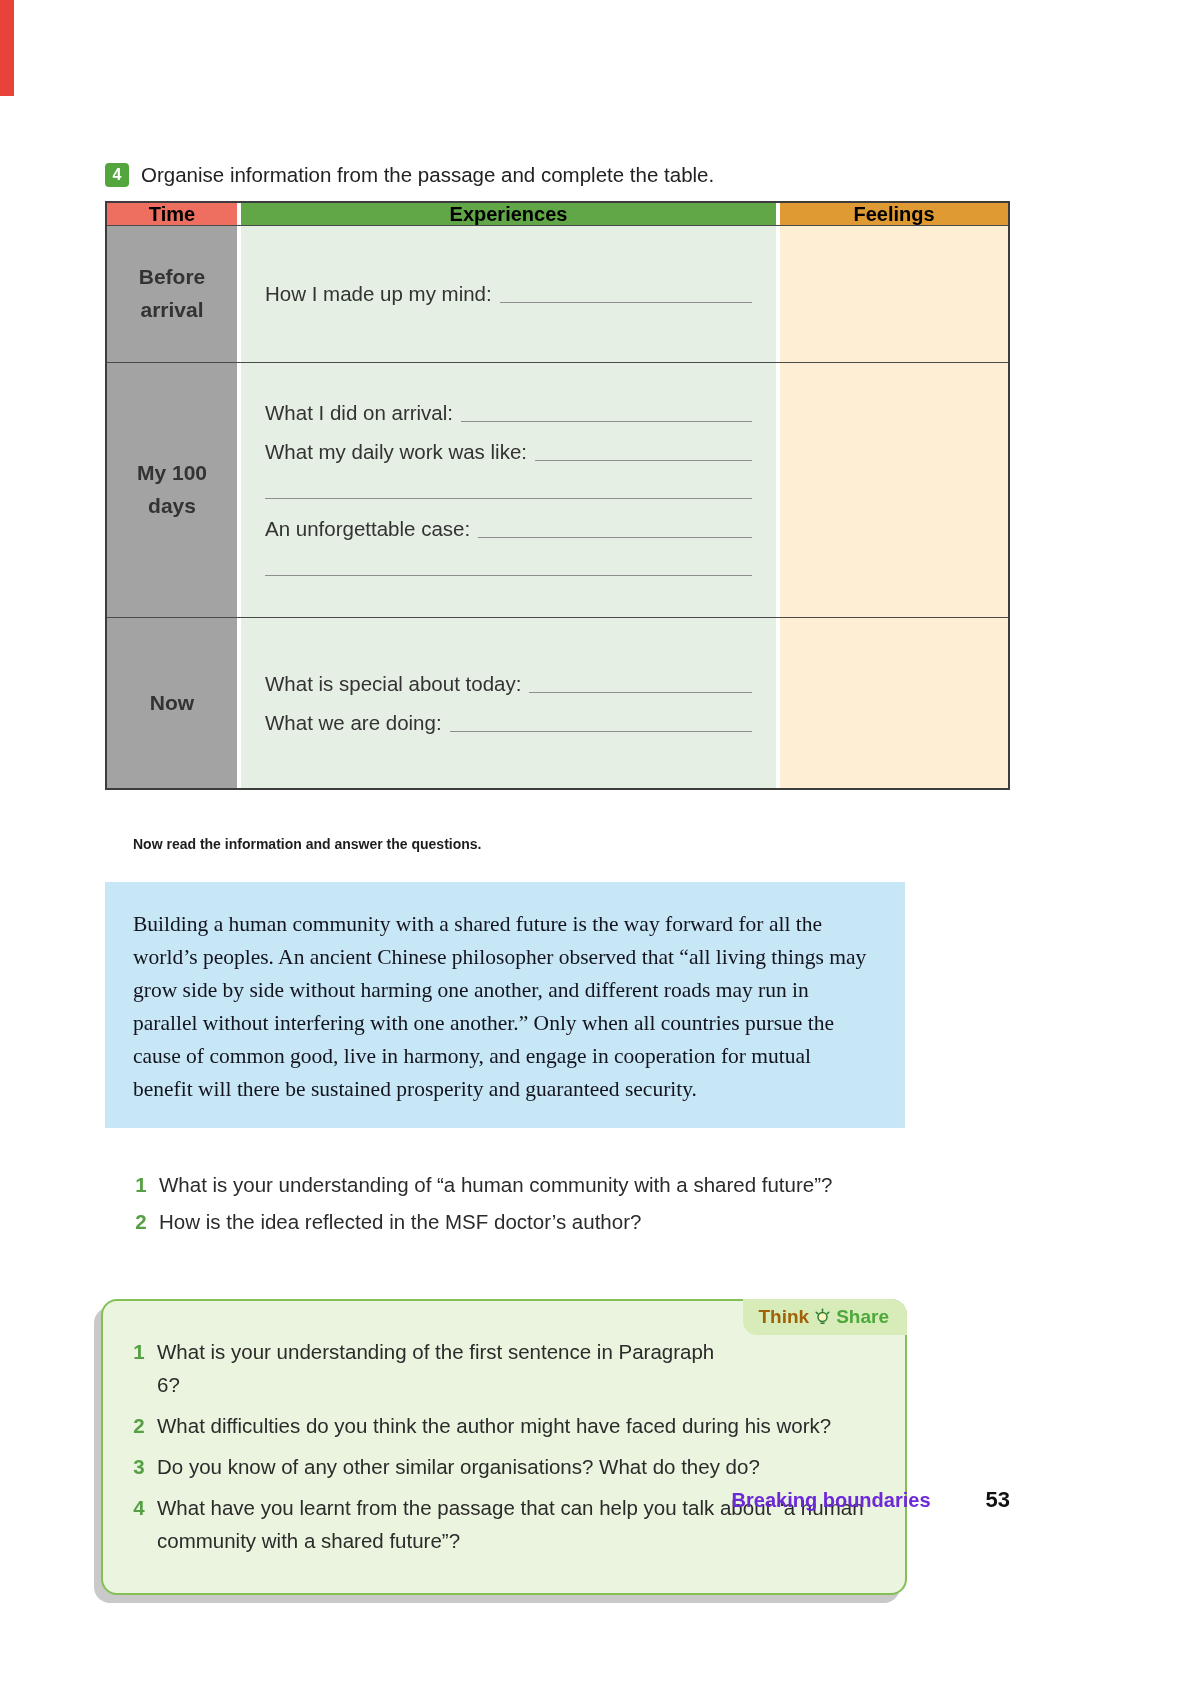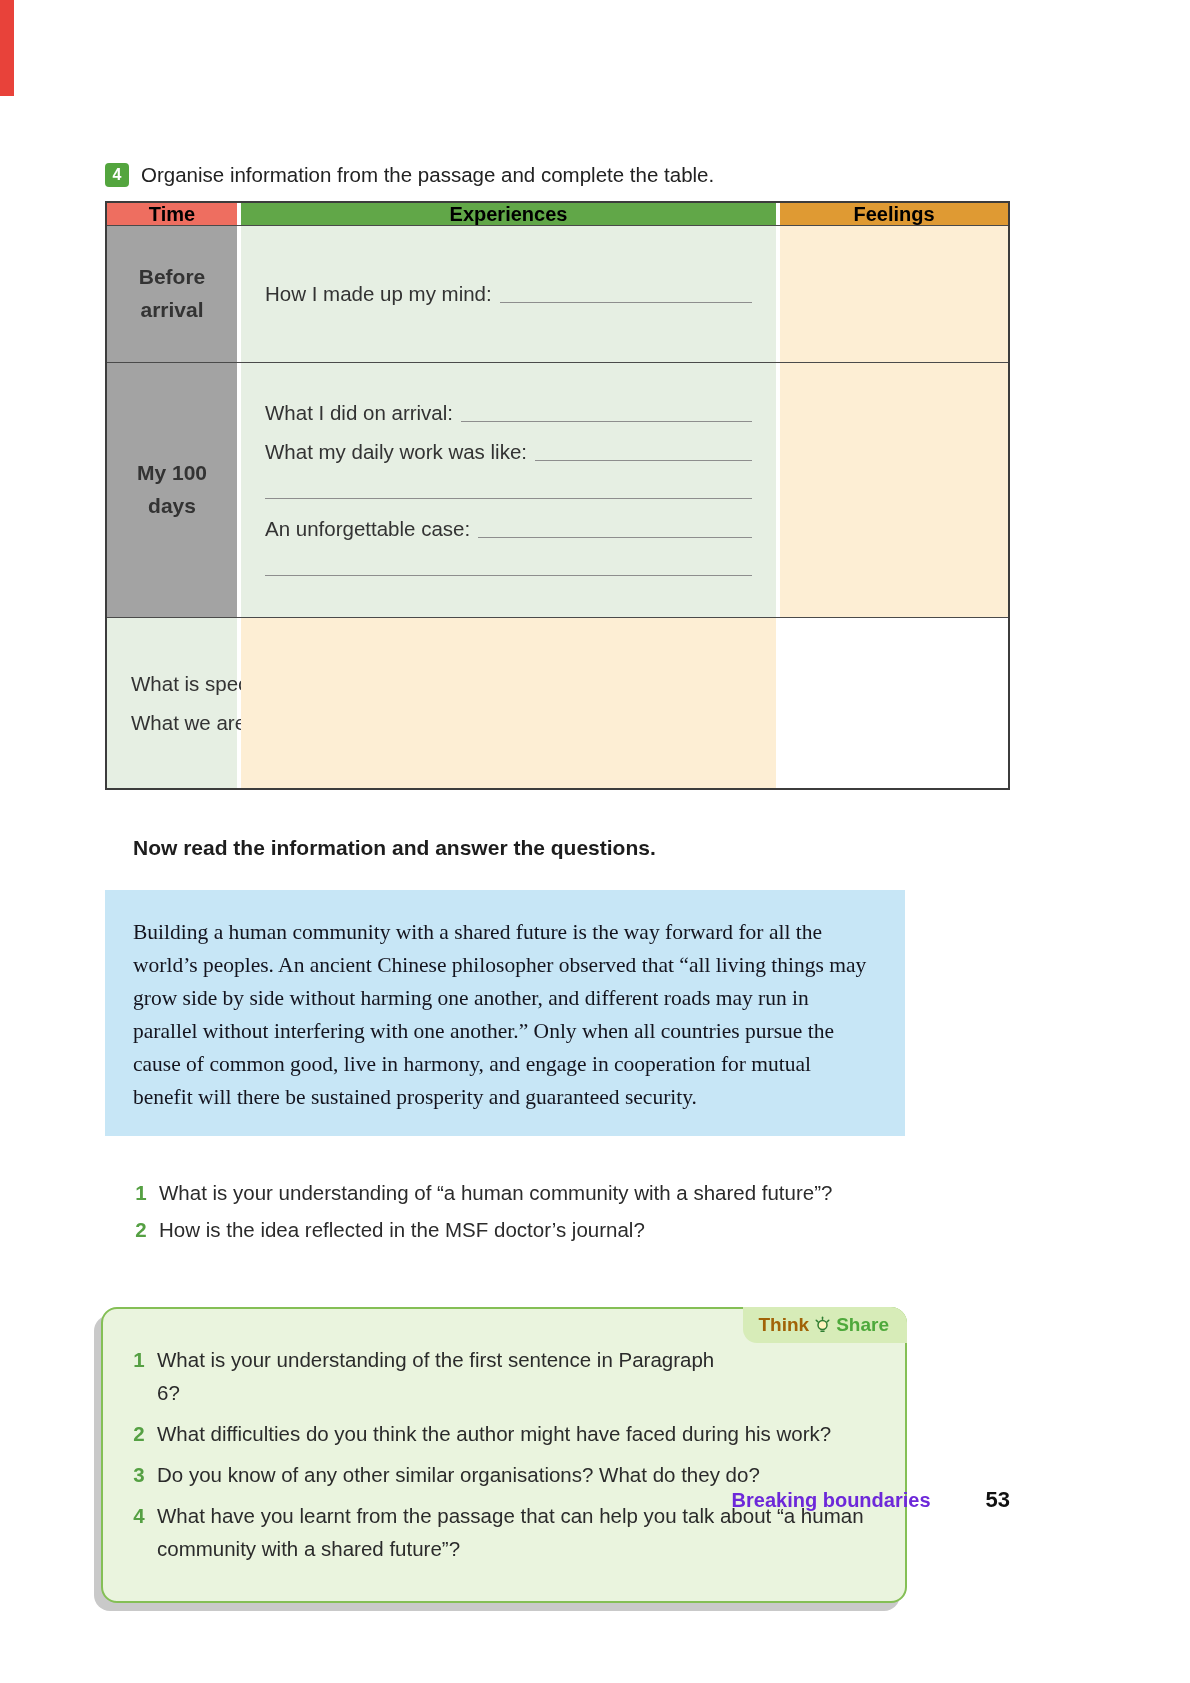--- a/index.html
+++ b/index.html
@@ -27,21 +27,21 @@
   .row-1 .td-exp,.row-1 .td-time{min-height:100px;}
   .row-2 .td-exp{min-height:218px;}
   .row-3 .td-exp{min-height:134px;text-align:right;}
   .line{display:flex;align-items:flex-end;margin:7px 0;}
   .line .lbl{white-space:nowrap;}
   .line .blank{flex:1;border-bottom:1.5px solid #8e8e8e;height:1em;margin:0 0 3px 8px;min-width:40px;}
   .line.full .blank{margin-left:0;}
   .row-1 .line .blank{max-width:280px;}
 
   
-  .read-heading{margin:46px 0 0 28px;font-size:21px;font-weight:bold;color:#1d1d1d;}
+  .read-heading{margin:46px 0 0 28px;font-size:14px;font-weight:bold;color:#1d1d1d;}
   .quote-box{margin-top:30px;width:800px;box-sizing:border-box;background:#c7e6f6;padding:26px 30px 22px 28px;}
   .quote-text{font-family:"Liberation Serif",serif;font-size:21.5px;line-height:33px;color:#14141e;}
   .quote-attr{font-family:"Liberation Serif",serif;font-style:italic;font-size:20px;color:#14141e;text-align:right;padding-right:18px;margin-top:8px;}
 
   .q-list{margin:44px 0 0 28px;}
   .q-item{display:flex;align-items:flex-start;margin-bottom:11px;font-size:20.5px;line-height:26px;}
   .q-num{color:#55a043;font-weight:bold;width:16px;flex:0 0 auto;margin-right:10px;text-align:center;}
 
   
   .think-box{position:relative;margin-top:64px;margin-left:-4px;width:806px;box-sizing:border-box;background:#eaf4de;border:2px solid #84bf55;border-radius:16px;padding:34px 30px 28px 28px;box-shadow:-7px 8px 0 #c9c9c9;}
@@ -107,20 +107,21 @@
             <span class="blank"></span>
           </div>
           <div class="line full">
             <span class="blank"></span>
           </div>
         </div>
         <div class="td-feel"></div>
       </div>
 
       <div class="trow row-3">
+        <div class="td-time">Now</div>
         <div class="td-exp">
           <div class="line">
             <span class="lbl">What is special about today:</span>
             <span class="blank"></span>
           </div>
           <div class="line">
             <span class="lbl">What we are doing:</span>
             <span class="blank"></span>
           </div>
         </div>
@@ -134,21 +135,21 @@
       <div class="quote-text">Building a human community with a shared future is the way forward for all the world’s peoples. An ancient Chinese philosopher observed that “all living things may grow side by side without harming one another, and different roads may run in parallel without interfering with one another.” Only when all countries pursue the cause of common good, live in harmony, and engage in cooperation for mutual benefit will there be sustained prosperity and guaranteed security.</div>
     </div>
 
     <div class="q-list">
       <div class="q-item">
         <span class="q-num">1</span>
         <span class="q-text">What is your understanding of “a human community with a shared future”?</span>
       </div>
       <div class="q-item">
         <span class="q-num">2</span>
-        <span class="q-text">How is the idea reflected in the MSF doctor’s journal?</span>
+        <span class="q-text">How is the idea reflected in the MSF doctor’s author?</span>
       </div>
     </div>
 
     <div class="think-box">
       <div class="think-badge">
         <span class="badge-think">Think</span>
         <span style="display:inline-flex;">
           <svg width="17" height="19" viewBox="0 0 17 19">
             <g stroke="#2f7d32" fill="none" stroke-width="1.5" stroke-linecap="round">
               <circle cx="8.5" cy="9" r="4.5" fill="#fdf3bd"></circle>

